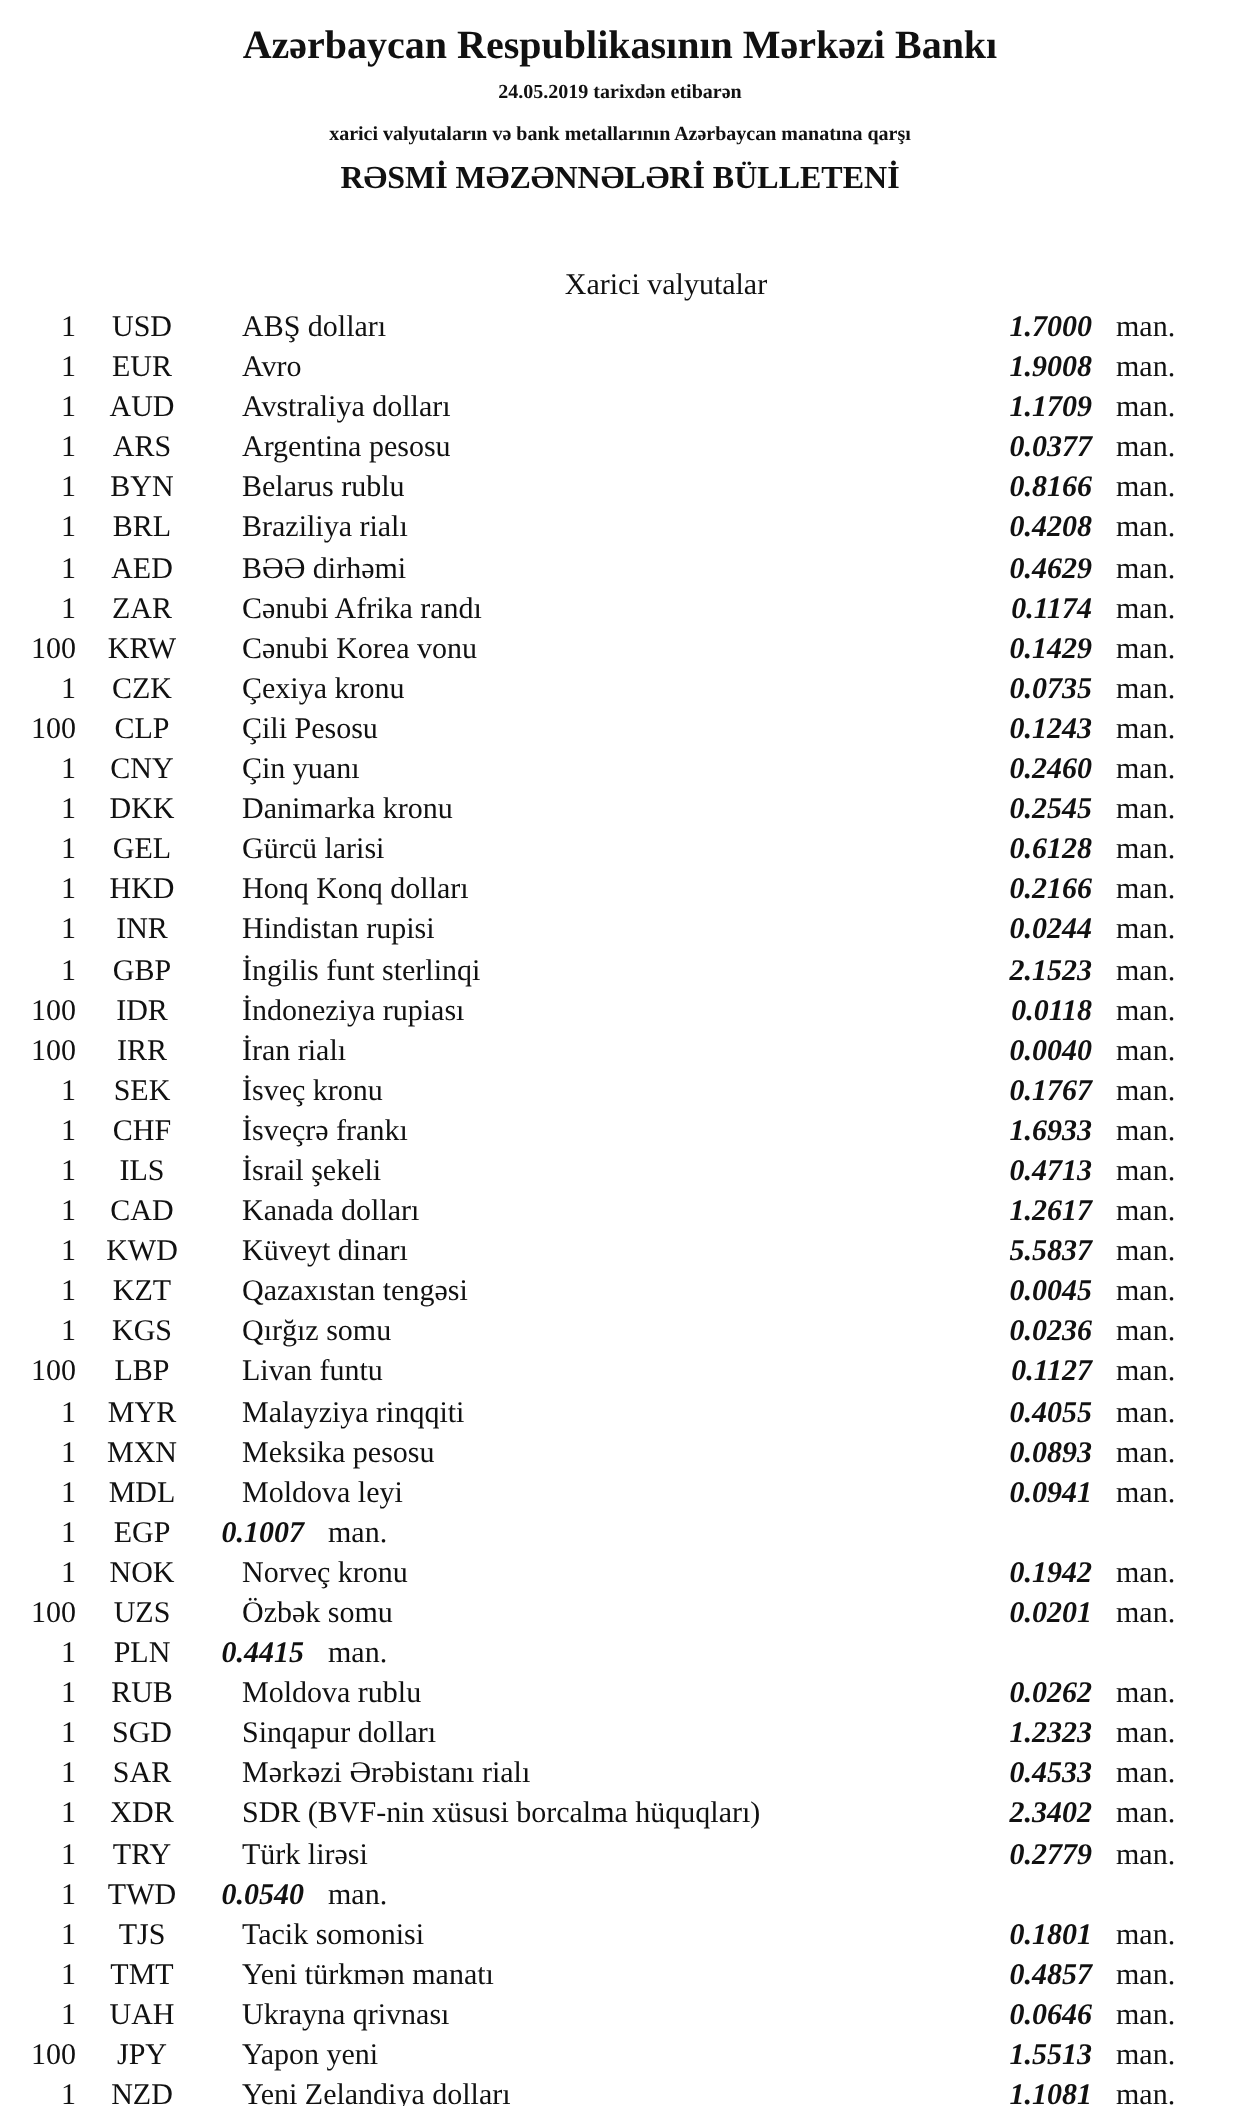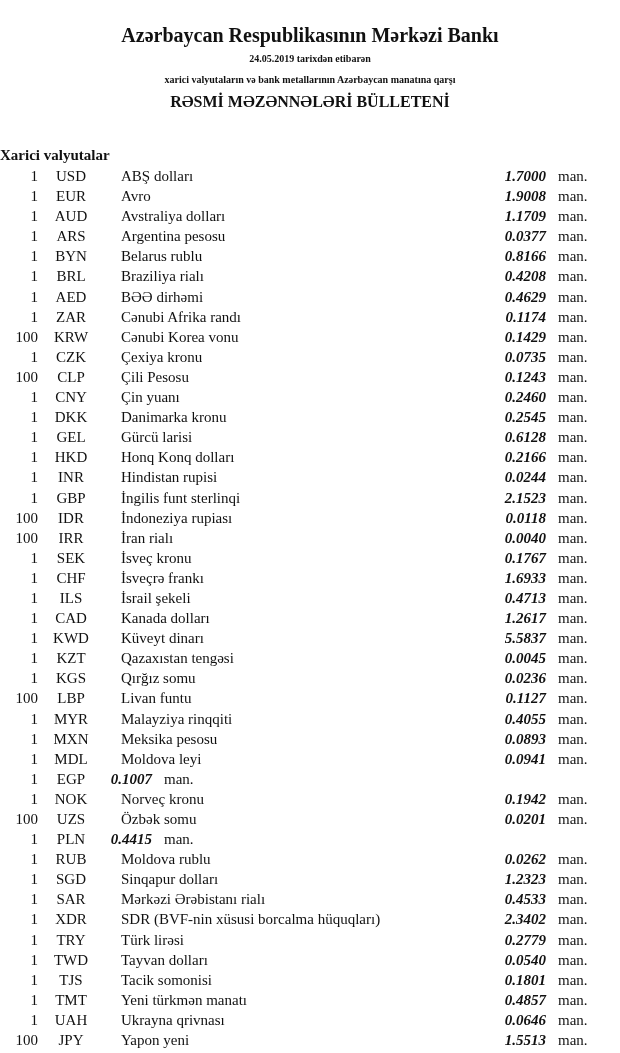--- a/index.html
+++ b/index.html
@@ -7,43 +7,44 @@
     padding: 0;
     background: #ffffff;
     width: 620px;
     height: 1053px;
     overflow: hidden;
     font-family: "Liberation Serif", "DejaVu Serif", serif;
     color: #111111;
   }
   .page { width: 620px; }
 
-  header { text-align: center; padding-top: 22px; }
+  header { text-align: center; padding-top: 10px; }
   .title {
     font-size: 20px;
     line-height: 26px;
     font-weight: bold;
   }
   .date-line, .sub-line {
     font-size: 10px;
     line-height: 21px;
     font-weight: bold;
   }
   .bulletin-line {
     font-size: 16px;
     line-height: 23px;
     font-weight: bold;
   }
 
   .section-title {
     margin-top: 34px;
-    text-align: left;
+    text-align: center;
     font-size: 15px;
     line-height: 16px;
-    font-weight: bold;
+    font-weight: normal;
+    margin-left: 46px;
   }
 
   .rates-table { margin-top: 3px; }
   .row {
     display: flex;
     align-items: baseline;
     font-size: 15px;
     line-height: 20.1px;
     padding-right: 24px;
   }
@@ -373,21 +374,20 @@
     <span class="qty">1</span>
     <span class="code">TRY</span>
     <span class="name">Türk lirəsi</span>
     <span class="rate">0.2779</span>
     <span class="unit">man.</span>
   </div>
 
   <div class="row">
     <span class="qty">1</span>
     <span class="code">TWD</span>
-    <span class="name">Tayvan dolları</span>
     <span class="rate">0.0540</span>
     <span class="unit">man.</span>
   </div>
 
   <div class="row">
     <span class="qty">1</span>
     <span class="code">TJS</span>
     <span class="name">Tacik somonisi</span>
     <span class="rate">0.1801</span>
     <span class="unit">man.</span>

